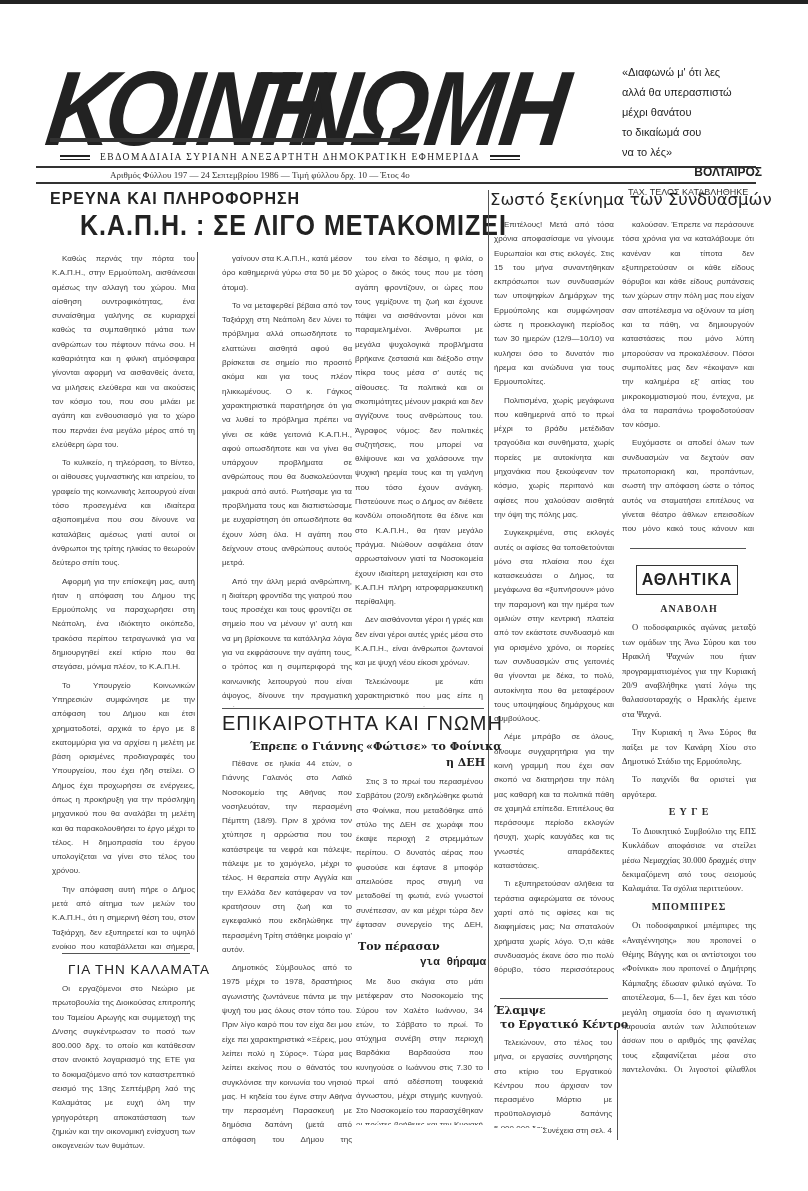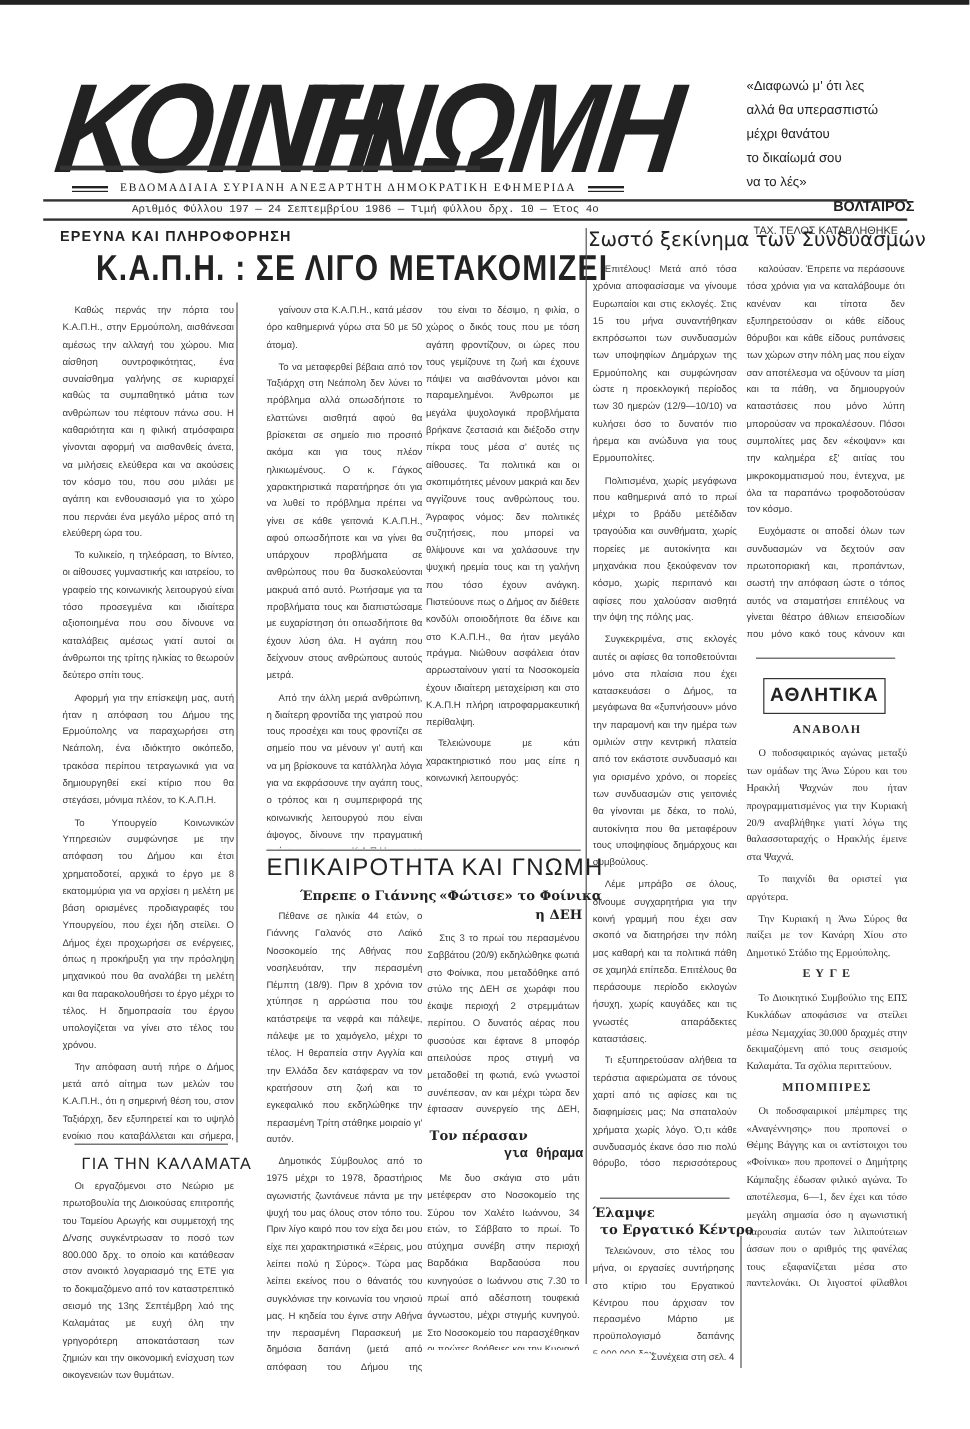--- a/index.html
+++ b/index.html
@@ -6,26 +6,26 @@
   body{width:808px;height:1191px;position:relative;overflow:hidden;color:#2a2a2a;font-family:"Liberation Sans",sans-serif;}
   .topbar{position:absolute;left:0;top:0;width:808px;height:4px;background:#222;}
   .masthead{position:absolute;left:55px;top:62px;width:350px;height:80px;font-family:"Liberation Sans",sans-serif;font-weight:bold;font-style:italic;font-size:92px;line-height:80px;letter-spacing:-2px;color:#222;transform:skewX(-8deg) scaleY(1.15);transform-origin:left top;white-space:nowrap;}
   .masthead2{left:240px;}
   .mast-underline{position:absolute;left:50px;top:138px;width:350px;height:4px;background:#333;}
   .quote{position:absolute;left:622px;top:62px;width:140px;font-size:11px;line-height:20px;color:#222;}
   .quote .auth{text-align:right;font-weight:bold;font-size:12px;}
   .subtitle-row{position:absolute;left:60px;top:150px;width:530px;height:14px;font-family:"Liberation Serif",serif;font-size:9.5px;letter-spacing:1.5px;color:#222;display:flex;align-items:center;gap:10px;white-space:nowrap;}
   .dash{display:inline-block;width:30px;border-top:2px solid #222;border-bottom:1px solid #222;height:2px;}
   .rule1{position:absolute;left:36px;top:166px;width:720px;height:2px;background:#333;}
-  .issue-row{position:absolute;left:110px;top:170px;width:420px;font-family:Liberation Mono, monospace;font-size:9px;color:#333;white-space:nowrap;}
+  .issue-row{position:absolute;left:110px;top:170px;width:420px;font-family:Liberation Serif, serif;font-size:9px;color:#333;white-space:nowrap;}
   .postage{position:absolute;left:628px;top:170px;font-size:9px;color:#333;white-space:nowrap;margin-top:17px;}
   .rule2{position:absolute;left:36px;top:182px;width:720px;height:2px;background:#333;}
   .col{position:absolute;font-size:8px;line-height:14.3px;color:#3a3a3a;text-align:justify;overflow:hidden;}
   .col p{margin:0 0 4px 0;text-indent:10px;}
-  .kicker{position:absolute;left:50px;top:190px;font-size:12px;font-weight:bold;letter-spacing:1px;color:#222;}
+  .kicker{position:absolute;left:50px;top:190px;font-size:16px;font-weight:bold;letter-spacing:1px;color:#222;}
   .head-main{position:absolute;left:80px;top:207px;width:400px;font-family:"Liberation Sans",sans-serif;font-weight:bold;font-size:25px;transform:scaleY(1.2);transform-origin:left top;letter-spacing:1px;color:#222;white-space:nowrap;}
   .head-right{position:absolute;left:490px;top:190px;width:318px;font-family:"DejaVu Sans",sans-serif;font-size:16.5px;color:#222;white-space:nowrap;}
   .vrule{position:absolute;width:1px;background:#555;}
   .hrule{position:absolute;height:1px;background:#555;}
   .sec-head{position:absolute;font-family:"Liberation Sans",sans-serif;color:#222;white-space:nowrap;}
   .box-ath{position:absolute;left:636px;top:565px;width:100px;height:28px;border:1px solid #333;font-weight:bold;font-size:16px;letter-spacing:1px;text-align:center;line-height:28px;color:#222;}
   .sport{font-family:"Liberation Serif",serif;font-size:8.6px;line-height:14.4px;color:#2e2e2e;}
   .sport .sh{text-align:center;font-weight:bold;font-size:10px;letter-spacing:1px;margin:4px 0 4px 0;text-indent:0;}
   .serif-h{font-family:"DejaVu Serif",serif;font-weight:bold;}
   .cont{text-align:right;text-indent:0 !important;}
@@ -70,20 +70,21 @@
 </div>
 <div class="vrule" style="left:197px;top:252px;height:700px;"></div>
 <div class="col" style="left:222px;top:252px;width:130px;height:455px;">
   <p>γαίνουν στα Κ.Α.Π.Η., κατά μέσον όρο καθημερινά γύρω στα 50 με 50 άτομα).</p>
   <p>Το να μεταφερθεί βέβαια από τον Ταξιάρχη στη Νεάπολη δεν λύνει το πρόβλημα αλλά οπωσδήποτε το ελαττώνει αισθητά αφού θα βρίσκεται σε σημείο πιο προσιτό ακόμα και για τους πλέον ηλικιωμένους. Ο κ. Γάγκος χαρακτηριστικά παρατήρησε ότι για να λυθεί το πρόβλημα πρέπει να γίνει σε κάθε γειτονιά Κ.Α.Π.Η., αφού οπωσδήποτε και να γίνει θα υπάρχουν προβλήματα σε ανθρώπους που θα δυσκολεύονται μακρυά από αυτό. Ρωτήσαμε για τα προβλήματα τους και διαπιστώσαμε με ευχαρίστηση ότι οπωσδήποτε θα έχουν λύση όλα. Η αγάπη που δείχνουν στους ανθρώπους αυτούς μετρά.</p>
   <p>Από την άλλη μεριά ανθρώπινη, η διαίτερη φροντίδα της γιατρού που τους προσέχει και τους φροντίζει σε σημείο που να μένουν γι' αυτή και να μη βρίσκουνε τα κατάλληλα λόγια για να εκφράσουνε την αγάπη τους, ο τρόπος και η συμπεριφορά της κοινωνικής λειτουργού που είναι άψογος, δίνουνε την πραγματική εικόνα του Κ.Α.Π.Η της Ερμούπολης.</p>
 
 </div>
 <div class="col" style="left:355px;top:252px;width:128px;height:455px;">
   <p>του είναι το δέσιμο, η φιλία, ο χώρος ο δικός τους που με τόση αγάπη φροντίζουν, οι ώρες που τους γεμίζουνε τη ζωή και έχουνε πάψει να αισθάνονται μόνοι και παραμελημένοι. Άνθρωποι με μεγάλα ψυχολογικά προβλήματα βρήκανε ζεστασιά και διέξοδο στην πίκρα τους μέσα σ' αυτές τις αίθουσες. Τα πολιτικά και οι σκοπιμότητες μένουν μακριά και δεν αγγίζουνε τους ανθρώπους του. Άγραφος νόμος: δεν πολιτικές συζητήσεις, που μπορεί να θλίψουνε και να χαλάσουνε την ψυχική ηρεμία τους και τη γαλήνη που τόσο έχουν ανάγκη. Πιστεύουνε πως ο Δήμος αν διέθετε κονδύλι οποιοδήποτε θα έδινε και στο Κ.Α.Π.Η., θα ήταν μεγάλο πράγμα. Νιώθουν ασφάλεια όταν αρρωσταίνουν γιατί τα Νοσοκομεία έχουν ιδιαίτερη μεταχείριση και στο Κ.Α.Π.Η πλήρη ιατροφαρμακευτική περίθαλψη.</p>
+  <p>Δεν αισθάνονται γέροι ή γριές και δεν είναι γέροι αυτές γριές μέσα στο Κ.Α.Π.Η., είναι άνθρωποι ζωντανοί και με ψυχή νέου είκοσι χρόνων.</p>
   <p>Τελειώνουμε με κάτι χαρακτηριστικό που μας είπε η κοινωνική λειτουργός:</p>
 
 </div>
 
 <div class="vrule" style="left:488px;top:190px;height:880px;"></div>
 <div class="head-right">Σωστό ξεκίνημα των Συνδυασμών</div>
 <div class="col" style="left:494px;top:218px;width:120px;height:760px;">
   <p>Επιτέλους! Μετά από τόσα χρόνια αποφασίσαμε να γίνουμε Ευρωπαίοι και στις εκλογές. Στις 15 του μήνα συναντήθηκαν εκπρόσωποι των συνδυασμών των υποψηφίων Δημάρχων της Ερμούπολης και συμφώνησαν ώστε η προεκλογική περίοδος των 30 ημερών (12/9—10/10) να κυλήσει όσο το δυνατόν πιο ήρεμα και ανώδυνα για τους Ερμουπολίτες.</p>
   <p>Πολιτισμένα, χωρίς μεγάφωνα που καθημερινά από το πρωί μέχρι το βράδυ μετέδιδαν τραγούδια και συνθήματα, χωρίς πορείες με αυτοκίνητα και μηχανάκια που ξεκούφεναν τον κόσμο, χωρίς περιπανό και αφίσες που χαλούσαν αισθητά την όψη της πόλης μας.</p>
   <p>Συγκεκριμένα, στις εκλογές αυτές οι αφίσες θα τοποθετούνται μόνο στα πλαίσια που έχει κατασκευάσει ο Δήμος, τα μεγάφωνα θα «ξυπνήσουν» μόνο την παραμονή και την ημέρα των ομιλιών στην κεντρική πλατεία από τον εκάστοτε συνδυασμό και για ορισμένο χρόνο, οι πορείες των συνδυασμών στις γειτονιές θα γίνονται με δέκα, το πολύ, αυτοκίνητα που θα μεταφέρουν τους υποψηφίους δημάρχους και συμβούλους.</p>
@@ -94,22 +95,22 @@
   <p>καλούσαν. Έπρεπε να περάσουνε τόσα χρόνια για να καταλάβουμε ότι κανέναν και τίποτα δεν εξυπηρετούσαν οι κάθε είδους θόρυβοι και κάθε είδους ρυπάνσεις των χώρων στην πόλη μας που είχαν σαν αποτέλεσμα να οξύνουν τα μίση και τα πάθη, να δημιουργούν καταστάσεις που μόνο λύπη μπορούσαν να προκαλέσουν. Πόσοι συμπολίτες μας δεν «έκοψαν» και την καλημέρα εξ' αιτίας του μικροκομματισμού που, έντεχνα, με όλα τα παραπάνω τροφοδοτούσαν τον κόσμο.</p>
   <p>Ευχόμαστε οι αποδεί όλων των συνδυασμών να δεχτούν σαν πρωτοποριακή και, προπάντων, σωστή την απόφαση ώστε ο τόπος αυτός να σταματήσει επιτέλους να γίνεται θέατρο άθλιων επεισοδίων που μόνο κακό τους κάνουν και γενικά τον εκθέτουν ανεπανόρθωτα στον Ευρωπαϊκό χώρο.</p>
 
 </div>
 <div class="hrule" style="left:630px;top:548px;width:116px;"></div>
 
 <div class="box-ath">ΑΘΛΗΤΙΚΑ</div>
 <div class="col sport" style="left:622px;top:598px;width:134px;height:480px;">
   <p class="sh">ΑΝΑΒΟΛΗ</p>
   <p>Ο ποδοσφαιρικός αγώνας μεταξύ των ομάδων της Άνω Σύρου και του Ηρακλή Ψαχνών που ήταν προγραμματισμένος για την Κυριακή 20/9 αναβλήθηκε γιατί λόγω της θαλασσοταραχής ο Ηρακλής έμεινε στα Ψαχνά.</p>
+  <p>Την Κυριακή η Άνω Σύρος θα παίξει με τον Κανάρη Χίου στο Δημοτικό Στάδιο της Ερμούπολης.</p>
   <p>Το παιχνίδι θα οριστεί για αργότερα.</p>
-  <p>Την Κυριακή η Άνω Σύρος θα παίξει με τον Κανάρη Χίου στο Δημοτικό Στάδιο της Ερμούπολης.</p>
   <p class="sh">Ε Υ Γ Ε</p>
   <p>Το Διοικητικό Συμβούλιο της ΕΠΣ Κυκλάδων αποφάσισε να στείλει μέσω Νεμαχχίας 30.000 δραχμές στην δεκιμαζόμενη από τους σεισμούς Καλαμάτα. Τα σχόλια περιττεύουν.</p>
   <p class="sh">ΜΠΟΜΠΙΡΕΣ</p>
   <p>Οι ποδοσφαιρικοί μπέμπιρες της «Αναγέννησης» που προπονεί ο Θέμης Βάγγης και οι αντίστοιχοι του «Φοίνικα» που προπονεί ο Δημήτρης Κάμπαξης έδωσαν φιλικό αγώνα. Το αποτέλεσμα, 6—1, δεν έχει και τόσο μεγάλη σημασία όσο η αγωνιστική παρουσία αυτών των λιλιπούτειων άσσων που ο αριθμός της φανέλας τους εξαφανίζεται μέσα στο παντελονάκι. Οι λιγοστοί φίλαθλοι που ήταν στο γήπεδο είδαν ότι πίσω από τους φτασμένους σημερινούς ποδοσφαιριστές υπάρχει «χρυσό» υλικό.</p>
 
 </div>
 
 <div class="hrule" style="left:62px;top:953px;width:128px;"></div>
 <div class="sec-head" style="left:68px;top:962px;font-size:13.5px;letter-spacing:1px;">ΓΙΑ ΤΗΝ ΚΑΛΑΜΑΤΑ</div>
 <div class="col" style="left:52px;top:982px;width:143px;height:200px;">

